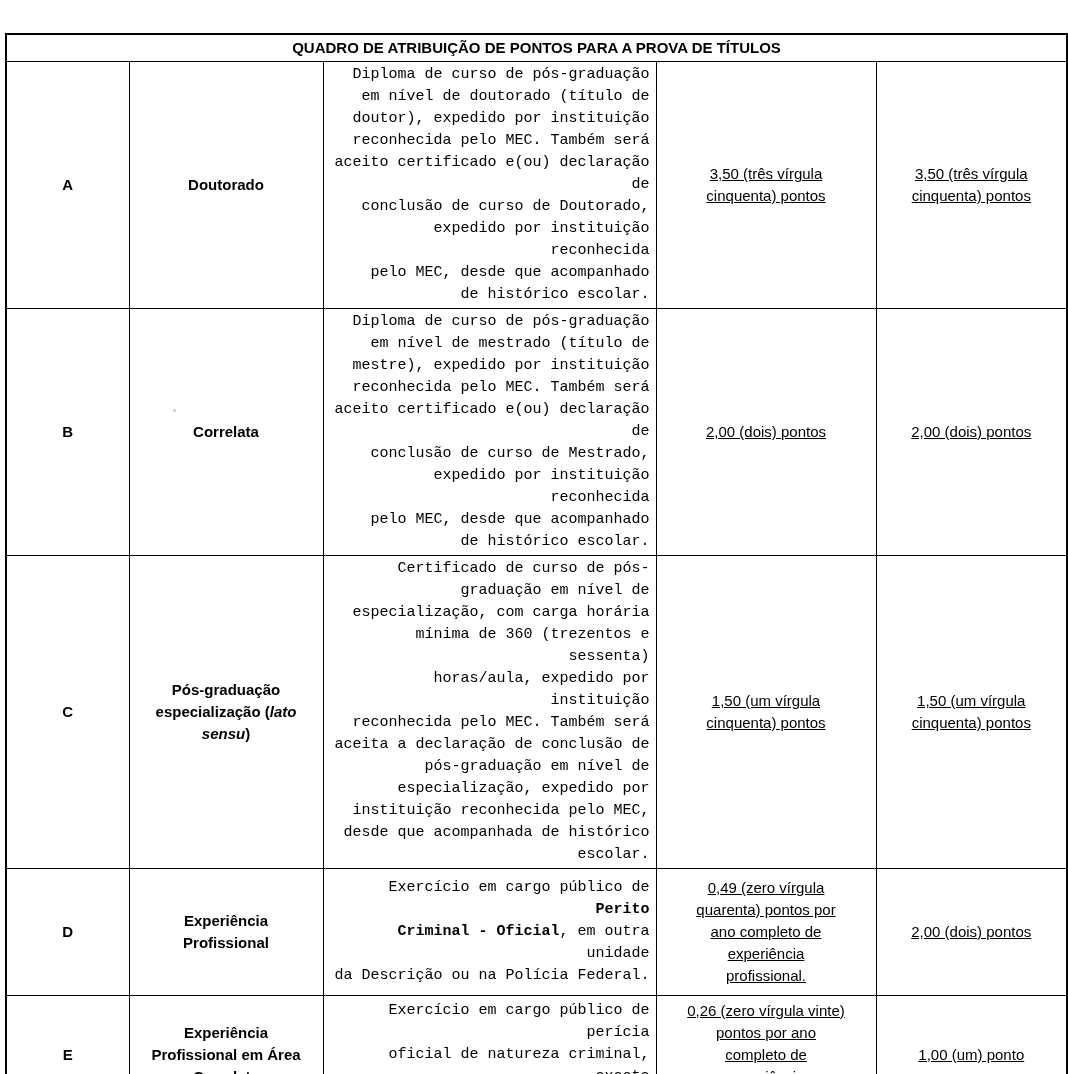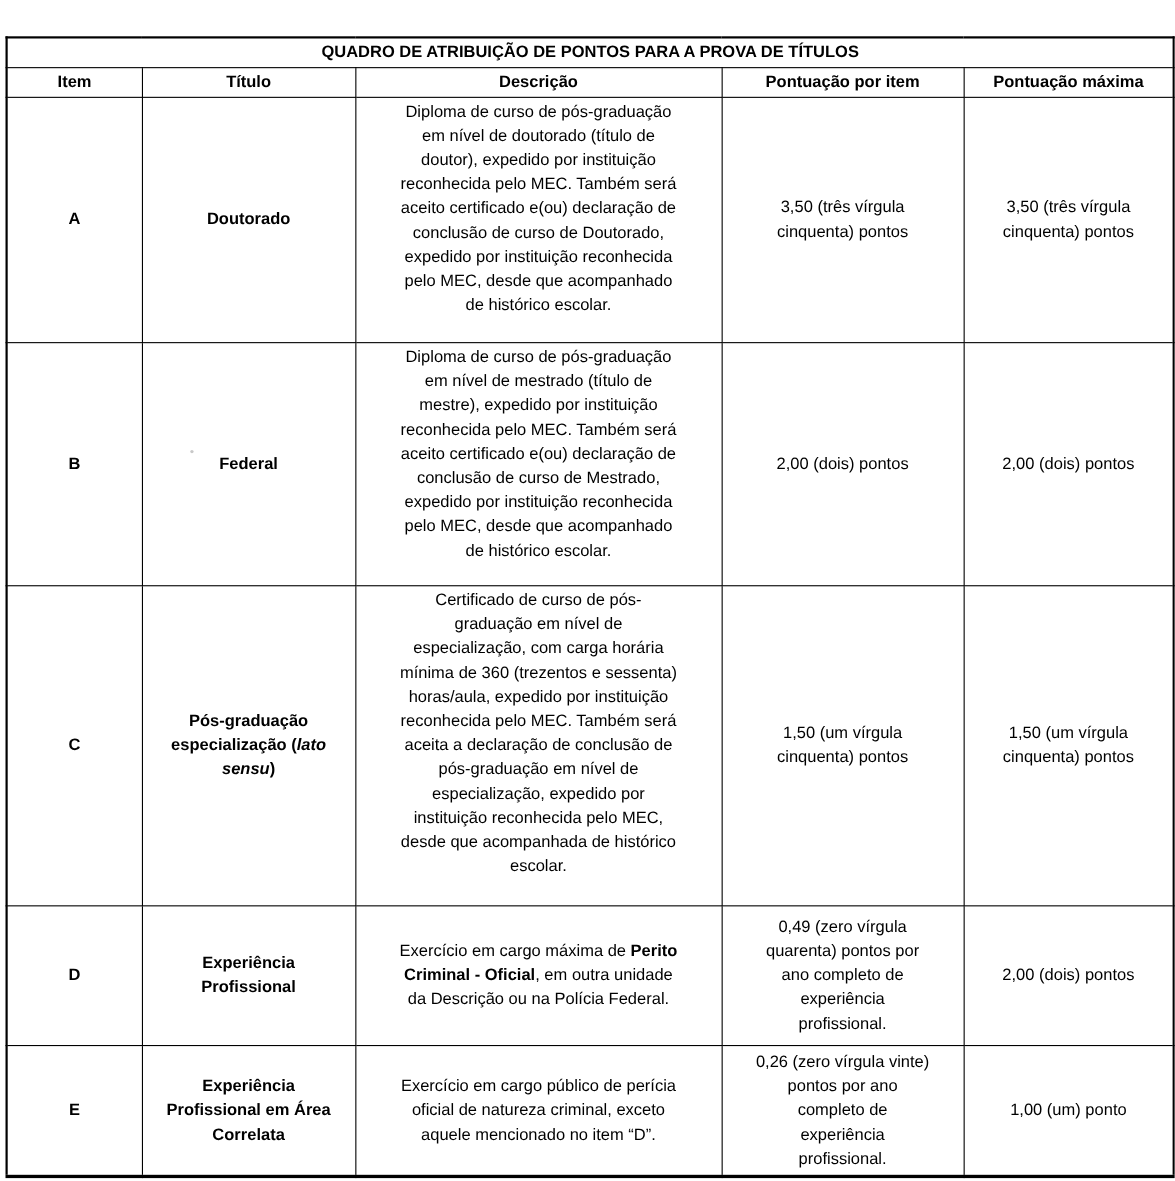--- a/index.html
+++ b/index.html
@@ -32,24 +32,24 @@
     font-weight:bold;text-align:center;vertical-align:middle;
     padding:1px 4px;
   }
   .th{
     font-weight:bold;text-align:center;vertical-align:middle;
     padding:1px 4px;
   }
   .c-item{font-weight:bold;text-align:center;vertical-align:middle;}
   .c-titulo{font-weight:bold;text-align:center;vertical-align:middle;}
   .c-titulo em{font-style:italic;font-weight:bold;}
-  .c-desc{text-align:center;vertical-align:top;padding-top:4px;}
+  .c-desc{text-align:right;vertical-align:top;padding-top:4px;font-family:Liberation Mono, monospace;}
   .c-desc.mid{vertical-align:middle;padding-top:2px;}
   .c-desc strong{font-weight:bold;}
-  .c-pts{text-align:center;vertical-align:middle;}
+  .c-pts{text-align:center;vertical-align:middle;text-decoration:underline;}
   .f-label{font-weight:bold;text-align:left;vertical-align:middle;padding-left:7px;}
   .f-value{text-align:center;vertical-align:middle;}
   .stray-dot{
     position:absolute;left:173px;top:409px;
     width:3px;height:3px;border-radius:50%;
     background:#9a9a9a;opacity:.55;
   }
 </style>
 </head>
 <body>
@@ -63,27 +63,20 @@
       <col style="width:333px">
       <col style="width:220px">
       <col style="width:191px">
     </colgroup>
 
     <tbody>
         <tr style="height:26px">
       <td colspan="5" class="t-title">QUADRO DE ATRIBUIÇÃO DE PONTOS PARA A PROVA DE TÍTULOS</td>
     </tr>
 
-    <tr style="height:26px">
-      <td class="th">Item</td>
-      <td class="th">Título</td>
-      <td class="th">Descrição</td>
-      <td class="th">Pontuação por item</td>
-      <td class="th">Pontuação máxima</td>
-    </tr>
 
     <tr style="height:223px">
       <td class="c-item">A</td>
       <td class="c-titulo pre">Doutorado</td>
       <td class="c-desc pre">Diploma de curso de pós-graduação
 em nível de doutorado (título de
 doutor), expedido por instituição
 reconhecida pelo MEC. Também será
 aceito certificado e(ou) declaração de
 conclusão de curso de Doutorado,
@@ -91,21 +84,21 @@
 pelo MEC, desde que acompanhado
 de histórico escolar.</td>
       <td class="c-pts pre">3,50 (três vírgula
 cinquenta) pontos</td>
       <td class="c-pts pre">3,50 (três vírgula
 cinquenta) pontos</td>
     </tr>
 
     <tr style="height:221px">
       <td class="c-item">B</td>
-      <td class="c-titulo pre">Federal</td>
+      <td class="c-titulo pre">Correlata</td>
       <td class="c-desc pre">Diploma de curso de pós-graduação
 em nível de mestrado (título de
 mestre), expedido por instituição
 reconhecida pelo MEC. Também será
 aceito certificado e(ou) declaração de
 conclusão de curso de Mestrado,
 expedido por instituição reconhecida
 pelo MEC, desde que acompanhado
 de histórico escolar.</td>
       <td class="c-pts pre">2,00 (dois) pontos</td>
@@ -132,21 +125,21 @@
       <td class="c-pts pre">1,50 (um vírgula
 cinquenta) pontos</td>
       <td class="c-pts pre">1,50 (um vírgula
 cinquenta) pontos</td>
     </tr>
 
     <tr style="height:127px">
       <td class="c-item">D</td>
       <td class="c-titulo pre">Experiência
 Profissional</td>
-      <td class="c-desc pre mid"><span>Exercício em cargo máxima de </span><strong>Perito
+      <td class="c-desc pre mid"><span>Exercício em cargo público de </span><strong>Perito
 Criminal - Oficial</strong><span>, em outra unidade
 da Descrição ou na Polícia Federal.</span></td>
       <td class="c-pts pre">0,49 (zero vírgula
 quarenta) pontos por
 ano completo de
 experiência
 profissional.</td>
       <td class="c-pts pre">2,00 (dois) pontos</td>
     </tr>
 

